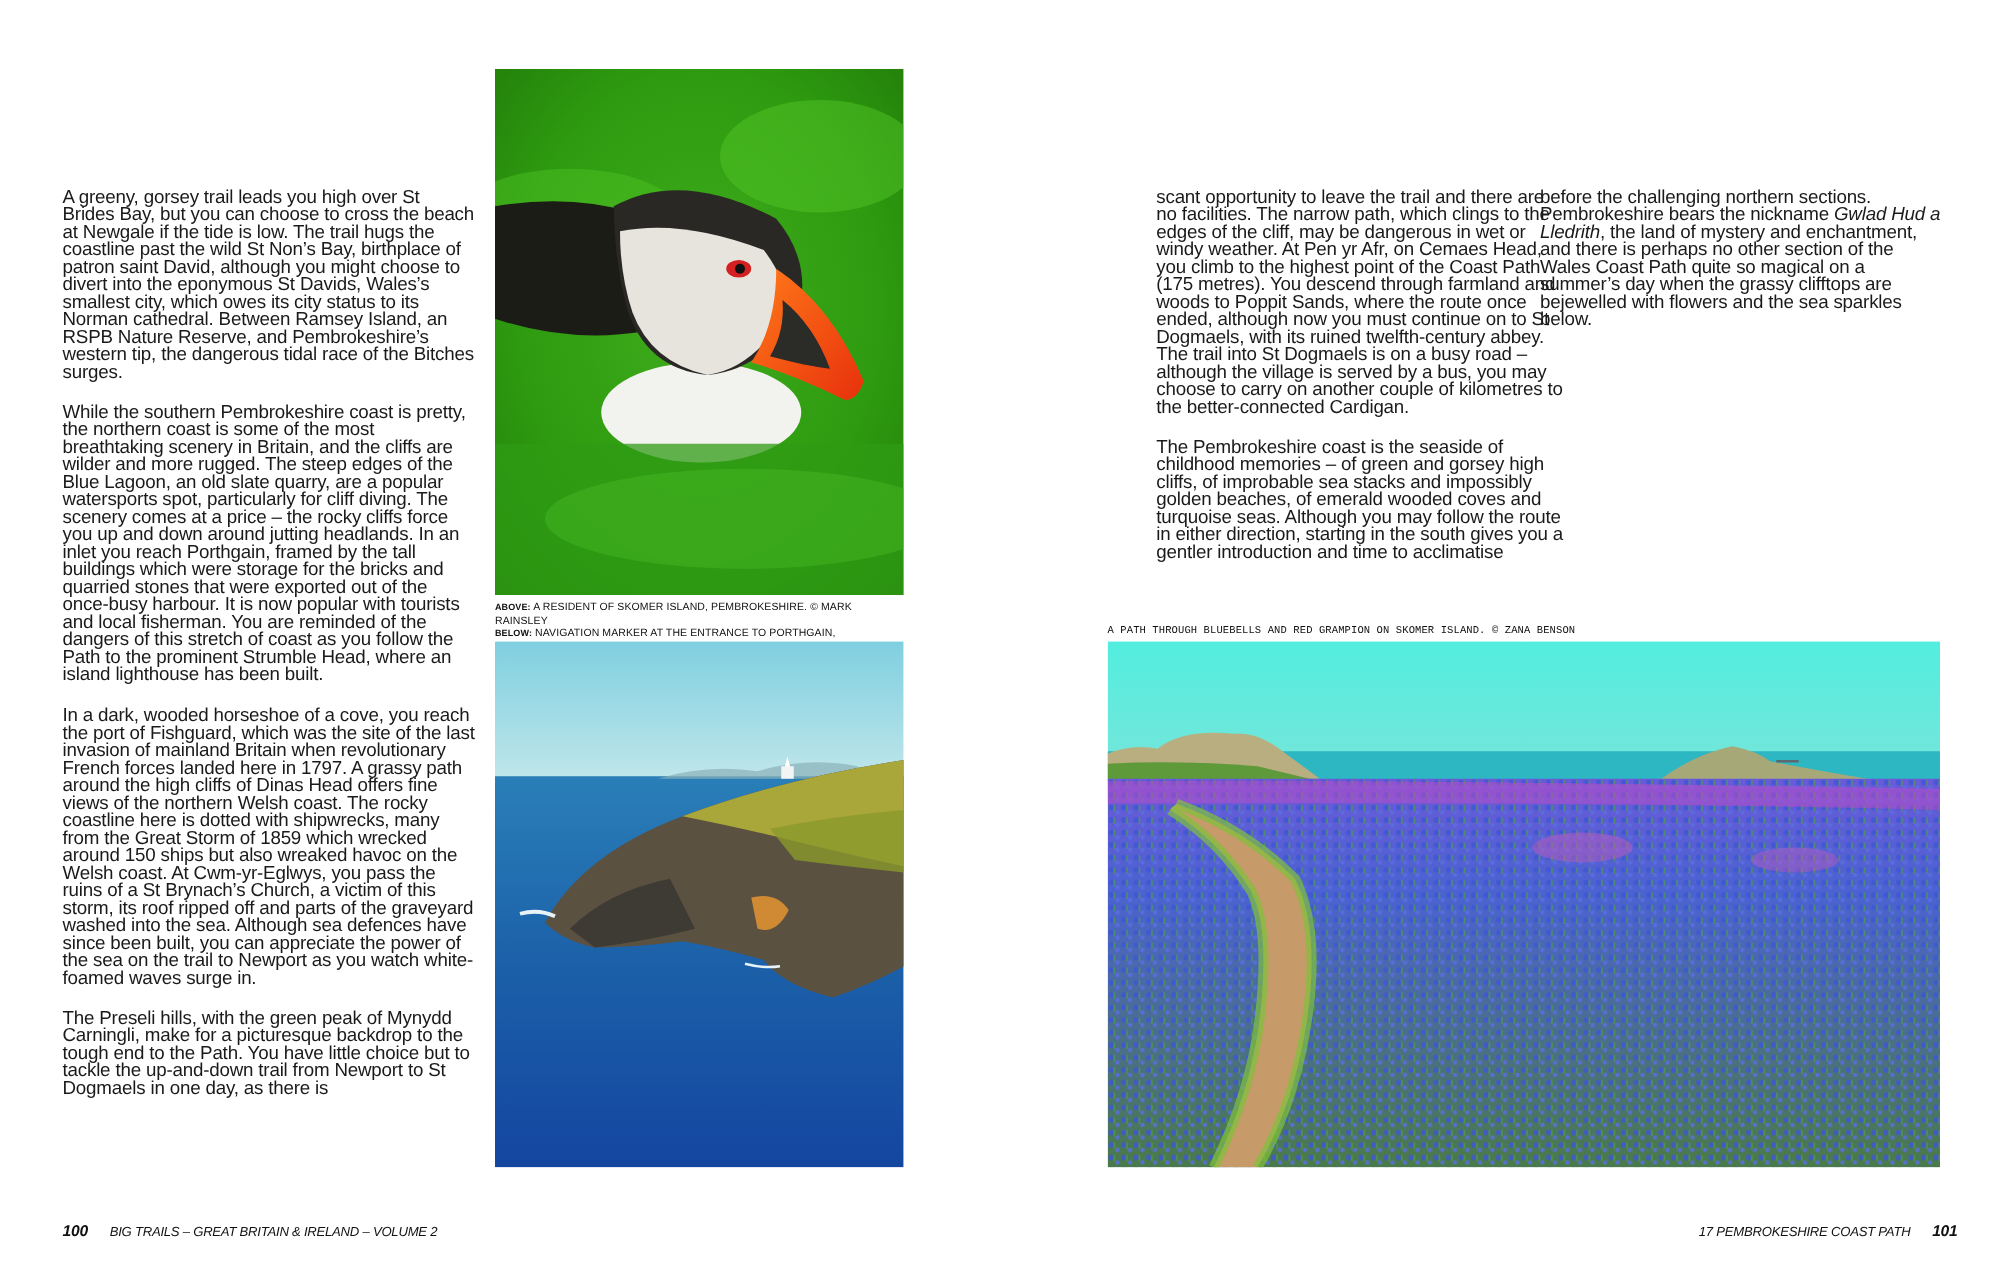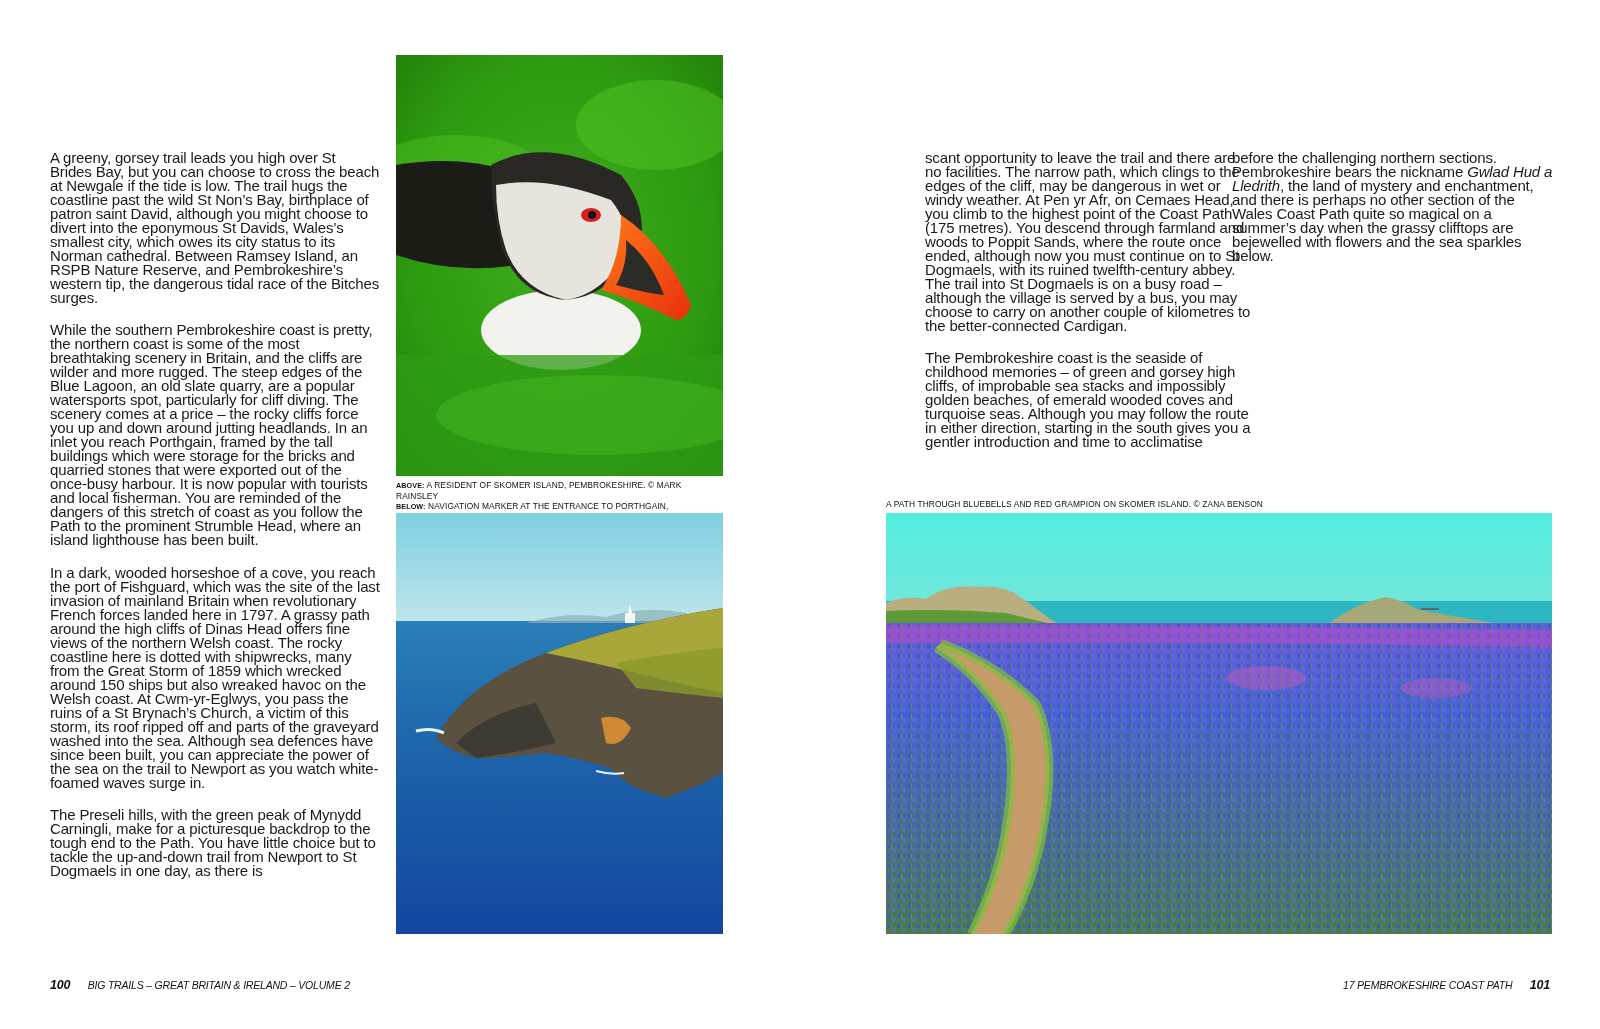--- a/index.html
+++ b/index.html
@@ -105,21 +105,21 @@
 
 <div class="col" style="left:925px; top:151px; width:326px;">
   <p>scant opportunity to leave the trail and there are no facilities. The narrow path, which clings to the edges of the cliff, may be dangerous in wet or windy weather. At Pen yr Afr, on Cemaes Head, you climb to the highest point of the Coast Path (175 metres). You descend through farmland and woods to Poppit Sands, where the route once ended, although now you must continue on to St Dogmaels, with its ruined twelfth-century abbey. The trail into St Dogmaels is on a busy road – although the village is served by a bus, you may choose to carry on another couple of kilometres to the better-connected Cardigan.</p>
   <p>The Pembrokeshire coast is the seaside of childhood memories – of green and gorsey high cliffs, of improbable sea stacks and impossibly golden beaches, of emerald wooded coves and turquoise seas. Although you may follow the route in either direction, starting in the south gives you a gentler introduction and time to acclimatise</p>
 </div>
 
 <div class="col" style="left:1232px; top:151px; width:326px;">
   <p><span>before the challenging northern sections. Pembrokeshire bears the nickname </span><em>Gwlad Hud a Lledrith</em><span>, the land of mystery and enchantment, and there is perhaps no other section of the Wales Coast Path quite so magical on a summer’s day when the grassy clifftops are bejewelled with flowers and the sea sparkles below.</span></p>
 </div>
 
-<div class="caption" style="left:886px; top:499px; width:600px;">A path through bluebells and red grampion on Skomer Island.  © Zana Benson</div>
+<div class="caption" style="left:886px; top:499px; width:600px;font-family:Liberation Mono, monospace;">A path through bluebells and red grampion on Skomer Island.  © Zana Benson</div>
 
 <div class="photo" style="left:886px; top:513px; width:666px; height:421px;">
   <svg viewBox="0 0 666 421" preserveAspectRatio="none">
     <defs>
       <linearGradient id="sky2" x1="0" y1="0" x2="0" y2="1">
         <stop offset="0%" stop-color="#52eedf"></stop>
           <stop offset="100%" stop-color="#72e6da"></stop>
       </linearGradient>
       <linearGradient id="field" x1="0" y1="0" x2="0" y2="1">
         <stop offset="0%" stop-color="#6a5ad8"></stop>
@@ -146,17 +146,17 @@
     <path d="M0 112 Q200 110 666 118 L666 135 Q400 128 0 130 Z" fill="#b84dc8" opacity="0.55"></path>
     <ellipse cx="380" cy="165" rx="40" ry="12" fill="#c85ab8" opacity="0.45"></ellipse>
     <ellipse cx="550" cy="175" rx="35" ry="10" fill="#c85ab8" opacity="0.4"></ellipse>
 
     <path d="M55 130 Q110 150 150 190 Q170 230 160 300 Q150 370 120 421 L85 421 Q115 360 122 300 Q130 230 115 200 Q90 160 50 135 Z" fill="#c79a6a"></path>
     <path d="M55 130 Q110 150 150 190 Q170 230 160 300 Q150 370 120 421" stroke="#7fc23a" stroke-width="8" fill="none" opacity="0.7"></path>
     <path d="M50 135 Q90 160 115 200 Q130 230 122 300 Q115 360 85 421" stroke="#7fc23a" stroke-width="8" fill="none" opacity="0.7"></path>
   </svg>
 </div>
 
-<div class="footer" style="right:50px;">
+<div class="footer" style="right:34px;">
   <span>17 Pembrokeshire Coast Path</span>
   <span style="display:inline-block; width:12px;"></span>
   <span class="pnum">101</span>
 </div>
 
 </body></html>

